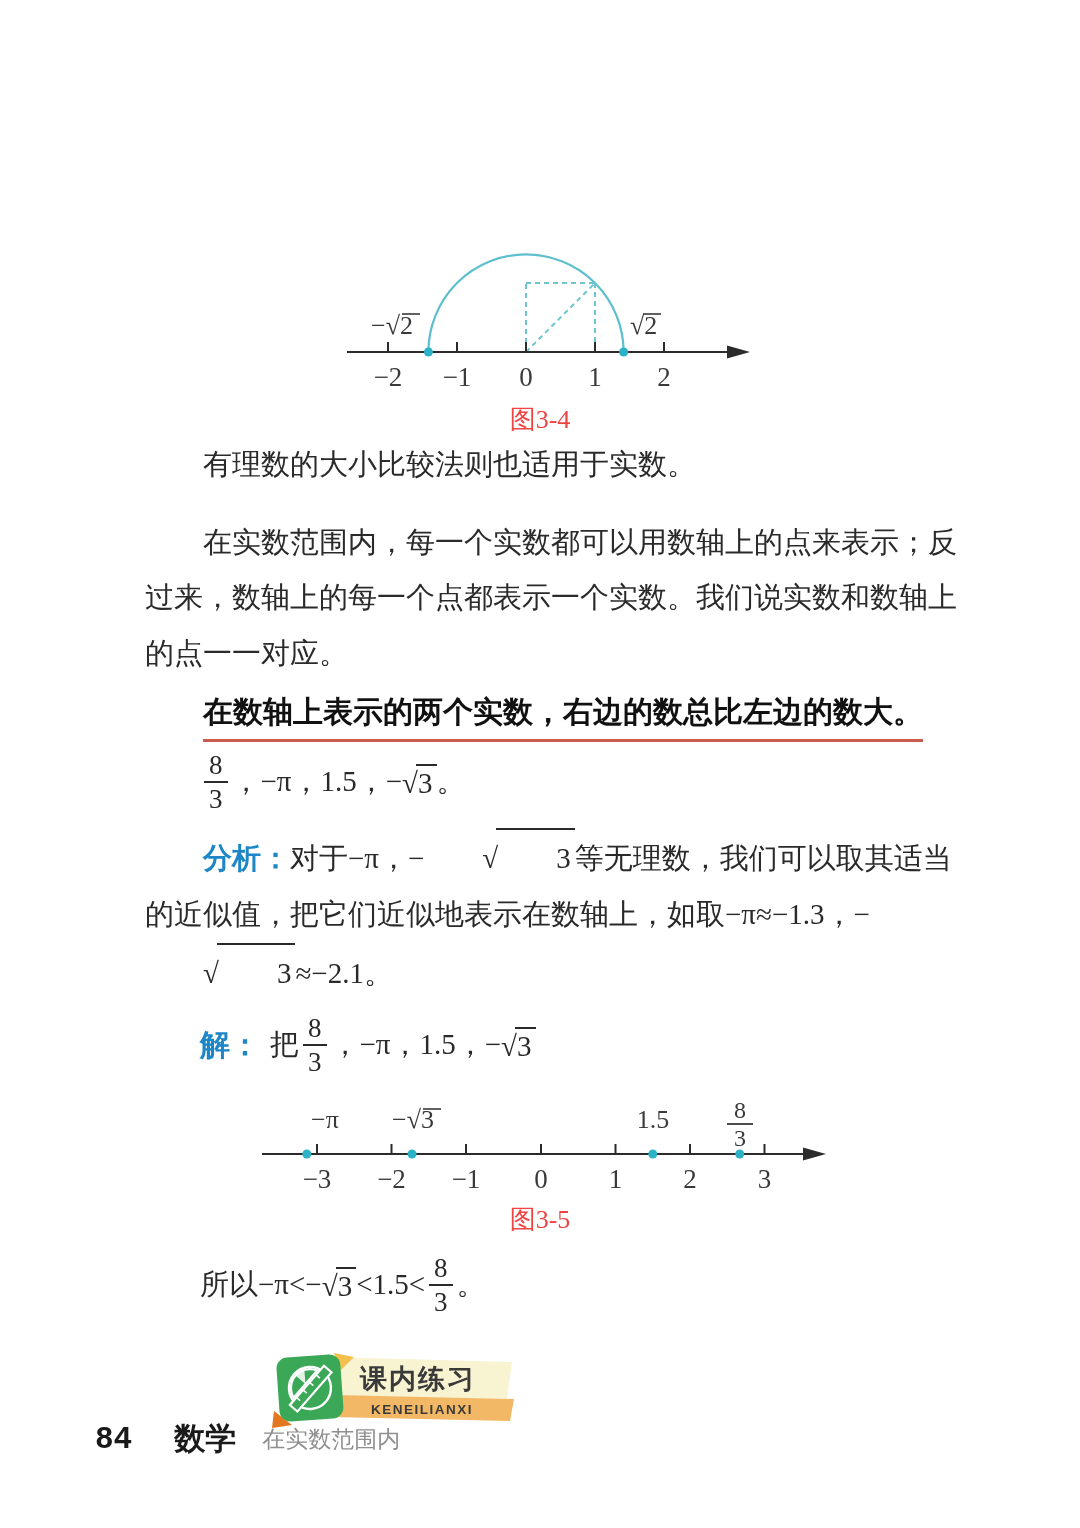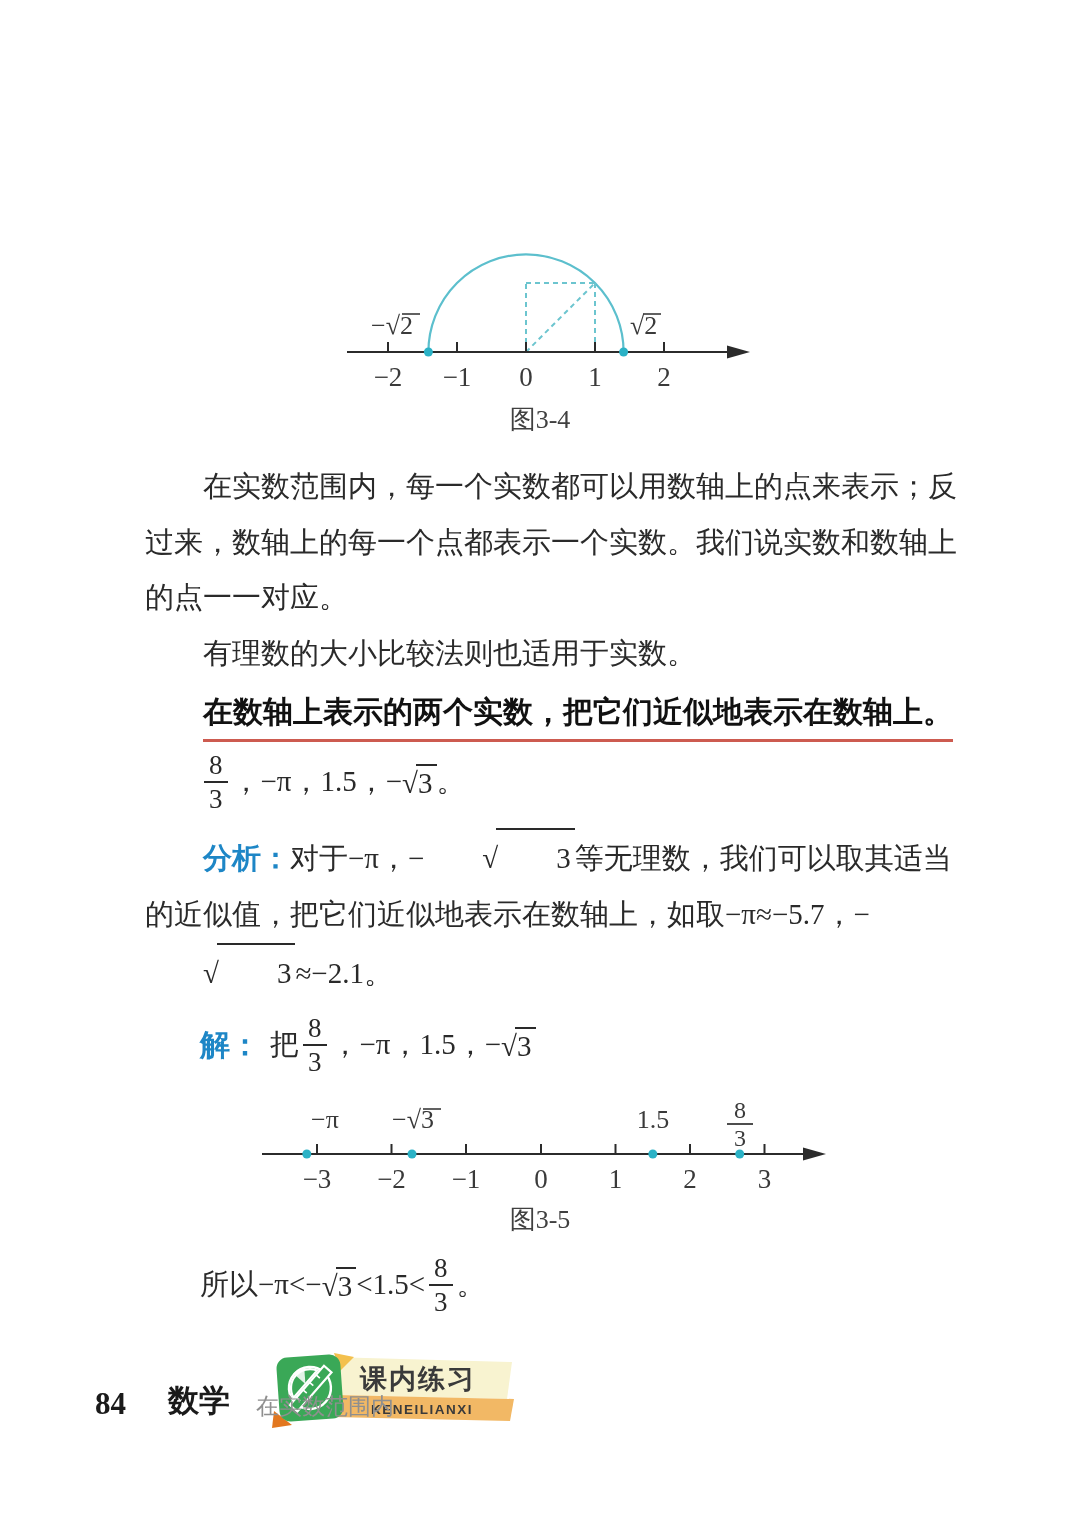--- a/index.html
+++ b/index.html
@@ -2,21 +2,21 @@
 <html><head>
 <meta charset="utf-8">
 <style>
   html,body{margin:0;padding:0;background:#fff;}
   .page{position:relative;width:1080px;height:1528px;background:#ffffff;overflow:hidden;
         font-family:"Liberation Serif",serif;color:#2a2a2a;}
   
   .figure{width:fit-content;margin:0 auto;}
   .fig34{padding-top:112px;}
   .fig35{margin-top:18px;}
-  .caption{text-align:center;font-size:26px;color:#404040;margin-top:2px;
+  .caption{text-align:center;font-size:26px;color:#ef4444;margin-top:2px;
            font-family:"Liberation Serif",serif;}
   svg text{font-family:"Liberation Serif",serif;fill:#3a3a3a;}
   
   .content{margin-left:145px;margin-right:112px;font-size:29px;line-height:1.92;}
   .indent{text-indent:2em;}
   p{margin:0;}
   .para1{margin-top:22px;}
   .rule-wrap{margin:10px 0 0 203px;}
   .rule{display:inline-block;font-family:"Liberation Sans",sans-serif;font-weight:bold;
         font-size:30px;color:#111;border-bottom:3px solid #cd5b50;padding-bottom:6px;}
@@ -33,22 +33,22 @@
   .frac{display:inline-flex;flex-direction:column;align-items:center;line-height:1.12;
         font-size:27px;margin:0 4px;vertical-align:middle;}
   .frac .num{border-bottom:2px solid currentColor;padding:0 5px 1px;}
   .frac .den{padding-top:1px;}
   
   .sqrt{white-space:nowrap;display:inline-block;}
   .ov{display:inline-block;border-top:2px solid currentColor;padding:1px 4px 0 2px;margin-left:-2px;}
   
   .badge{margin:34px 0 0 272px;width:250px;height:78px;}
   
-  .footer{position:absolute;left:95px;top:1380px;display:flex;align-items:flex-end;
-          font-family:Liberation Serif, serif;}
+  .footer{position:absolute;left:95px;top:1418px;display:flex;align-items:center;
+          font-family:Liberation Mono, monospace;}
   .pagenum{font-size:31px;font-weight:bold;color:#1a1a1a;}
   .subject{font-size:31px;font-weight:bold;color:#1a1a1a;margin-left:42px;}
   .grade{font-size:23px;color:#8f8f8f;margin-left:26px;}
 </style>
 </head>
 <body>
 
 <div class="page">
 
   <figure class="figure fig34" style="margin:0 auto;">
@@ -88,40 +88,40 @@
         <text x="132" y="162">−1</text>
         <text x="201" y="162">0</text>
         <text x="270" y="162">1</text>
         <text x="339" y="162">2</text>
       </g>
     </svg>
     <div class="caption">图3-4</div>
   </figure>
 
   <div class="content">
+    <p class="indent">有理数的大小比较法则也适用于实数。</p>
     <p class="indent para1">在实数范围内，每一个实数都可以用数轴上的点来表示；反过来，数轴上的每一个点都表示一个实数。我们说实数和数轴上的点一一对应。</p>
-    <p class="indent">有理数的大小比较法则也适用于实数。</p>
   </div>
   <div class="rule-wrap">
-    <span class="rule">在数轴上表示的两个实数，把它们近似地表示在数轴上。</span>
+    <span class="rule">在数轴上表示的两个实数，右边的数总比左边的数大。</span>
   </div>
 
 
   <div class="mathline expr" style="font-size:29px;">
     <span class="frac">
         <span class="num">8</span>
         <span class="den">3</span>
       </span>
       <span>，−π，1.5，−</span>
       <span class="sqrt"><span>√</span><span class="ov">3</span></span>
       <span>。</span>
   </div>
 
   <div class="content indent analysis">
-    <span class="blue">分析：</span><span>对于−π，−</span><span class="sqrt"><span>√</span><span class="ov">3</span></span><span>等无理数，我们可以取其适当的近似值，把它们近似地表示在数轴上，如取−π≈−5.7，−</span><span class="sqrt"><span>√</span><span class="ov">3</span></span><span>≈−2.1。</span>
+    <span class="blue">分析：</span><span>对于−π，−</span><span class="sqrt"><span>√</span><span class="ov">3</span></span><span>等无理数，我们可以取其适当的近似值，把它们近似地表示在数轴上，如取−π≈−1.3，−</span><span class="sqrt"><span>√</span><span class="ov">3</span></span><span>≈−2.1。</span>
   </div>
 
   <div class="mathline solution" style="font-size:29px;">
     <span class="blue" style="font-size:30px;margin-right:10px;">解：</span>
       <span>把</span>
       <span class="frac">
         <span class="num">8</span>
         <span class="den">3</span>
       </span>
       <span>，−π，1.5，−</span>

